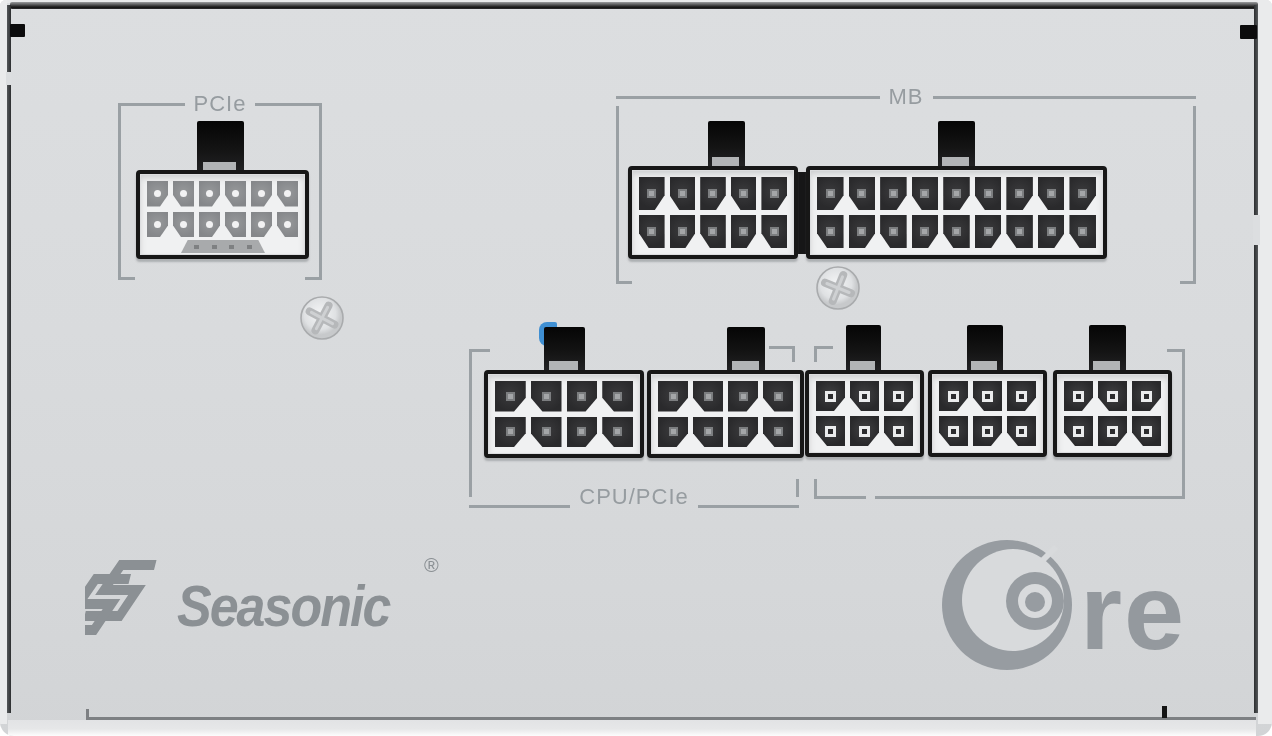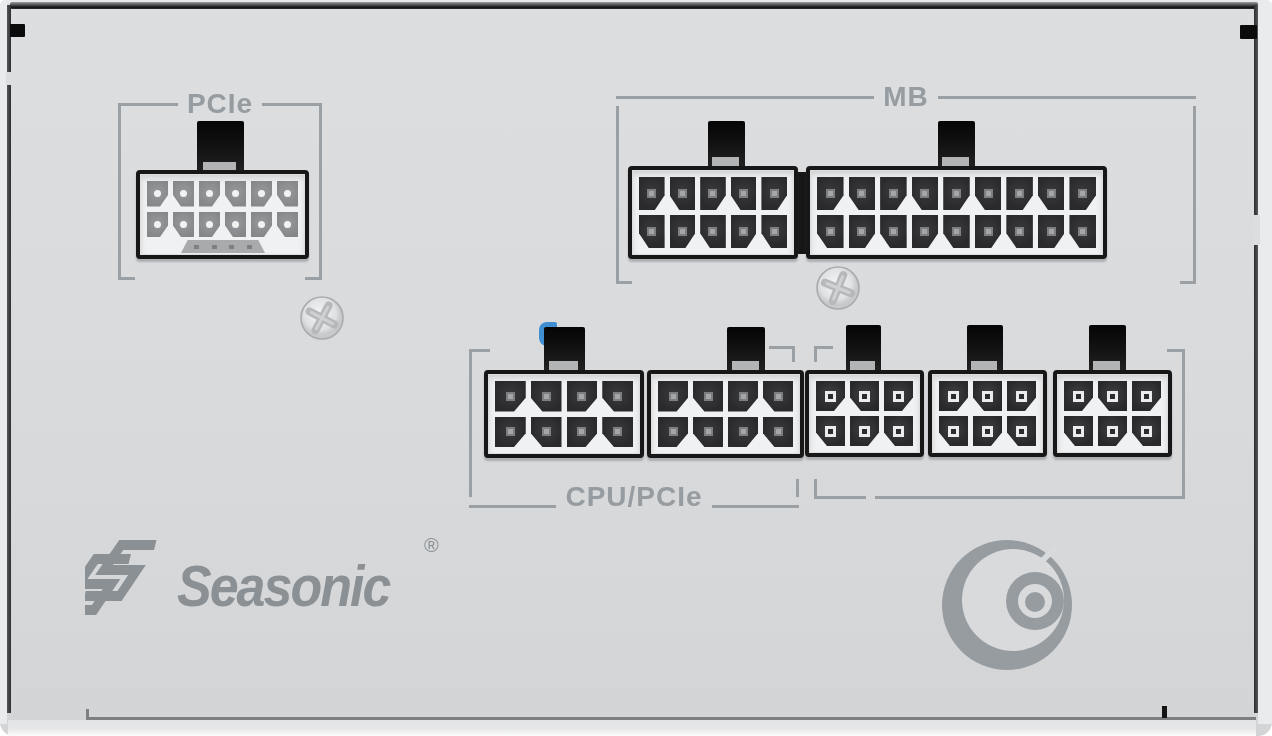--- a/index.html
+++ b/index.html
@@ -31,21 +31,21 @@
   .seam-bottom{left:86px;top:717px;width:1170px;height:3px;background:#7d8083;}
   .seam-tick-left{left:86px;top:709px;width:3px;height:9px;background:#7d8083;}
   .seam-tick-black{left:1162px;top:706px;width:5px;height:12px;background:#141414;}
   .bottom-lip{left:8px;top:720px;width:1248px;height:16px;
     background:linear-gradient(180deg,#e2e3e5 0%,#e6e7e8 55%,#fdfdfd 100%);}
   
   .bk{position:absolute;--bk:#9aa0a4;}
   .bk-row{display:flex;align-items:center;gap:9px;height:22px;}
   .bk-line{height:3px;background:var(--bk);flex:1;}
   .bk-label{
-    color:#969ca0;font-weight:bold;font-size:28px;letter-spacing:1px;
+    color:#969ca0;font-weight:normal;font-size:22px;letter-spacing:1px;
     line-height:22px;white-space:nowrap;
   }
   .vline,.hline{position:absolute;background:#9aa0a4;}
   
   .tab{position:absolute;background:linear-gradient(180deg,#050505,#141414 55%,#242426);
     border-radius:2px 2px 0 0;}
   .tab::after{content:"";position:absolute;left:12%;right:16%;bottom:2px;height:10px;
     background:#b2b4b6;}
   .blue-latch{position:absolute;background:#3f8fd2;border-radius:8px 2px 6px 8px;}
   .conn{
@@ -70,21 +70,21 @@
     background:#2c2c2e;}
   .v-light{background:radial-gradient(circle at 50% 45%,#97999b 0%,#85878a 75%);}
   .v-light .pin{width:7px;height:7px;border-radius:50%;background:#f2f2f3;}
   .key-bar{position:absolute;background:#a8aaac;
     clip-path:polygon(8% 0,92% 0,100% 100%,0 100%);
     display:flex;align-items:center;justify-content:space-evenly;}
   .key-bar i{width:5px;height:4px;background:#7e8082;display:block;}
   
   .screw{position:absolute;width:46px;height:46px;}
   
-  .seasonic{position:absolute;left:85px;top:532px;width:380px;height:100px;color:#8b9094;}
+  .seasonic{position:absolute;left:85px;top:552px;width:380px;height:100px;color:#8b9094;}
   .seasonic-text{
     position:absolute;left:92px;top:20px;font-size:52px;font-weight:bold;font-style:italic;
     letter-spacing:-2px;transform:scaleY(1.12);transform-origin:top left;
     font-family:"Liberation Sans",sans-serif;color:#8b9094;white-space:nowrap;
   }
   .seasonic-reg{position:absolute;left:339px;top:2px;font-size:20px;color:#8b9094;
     font-style:normal;font-weight:normal;}
   .core{position:absolute;left:932px;top:530px;width:330px;height:160px;}
   .core-re{
     position:absolute;left:148px;top:28px;font-size:108px;font-weight:bold;
@@ -486,16 +486,17 @@
 
     <div class="core">
       <svg width="150" height="150" viewBox="0 0 150 150" style="position:absolute;left:0;top:0;">
         <circle cx="75" cy="75" r="65" fill="#979ca1"></circle>
         <circle cx="81" cy="70" r="51" fill="#d8dadc"></circle>
         <circle cx="103" cy="71" r="29" fill="#979ca1"></circle>
         <circle cx="103" cy="71" r="17" fill="#d8dadc"></circle>
         <circle cx="103" cy="72" r="10" fill="#979ca1"></circle>
         <line x1="104" y1="37" x2="124" y2="17" stroke="#d8dadc" stroke-width="6"></line>
       </svg>
+      <div class="core-re">re</div>
     </div>
 
   </div>
 </div>
 
 </body></html>

